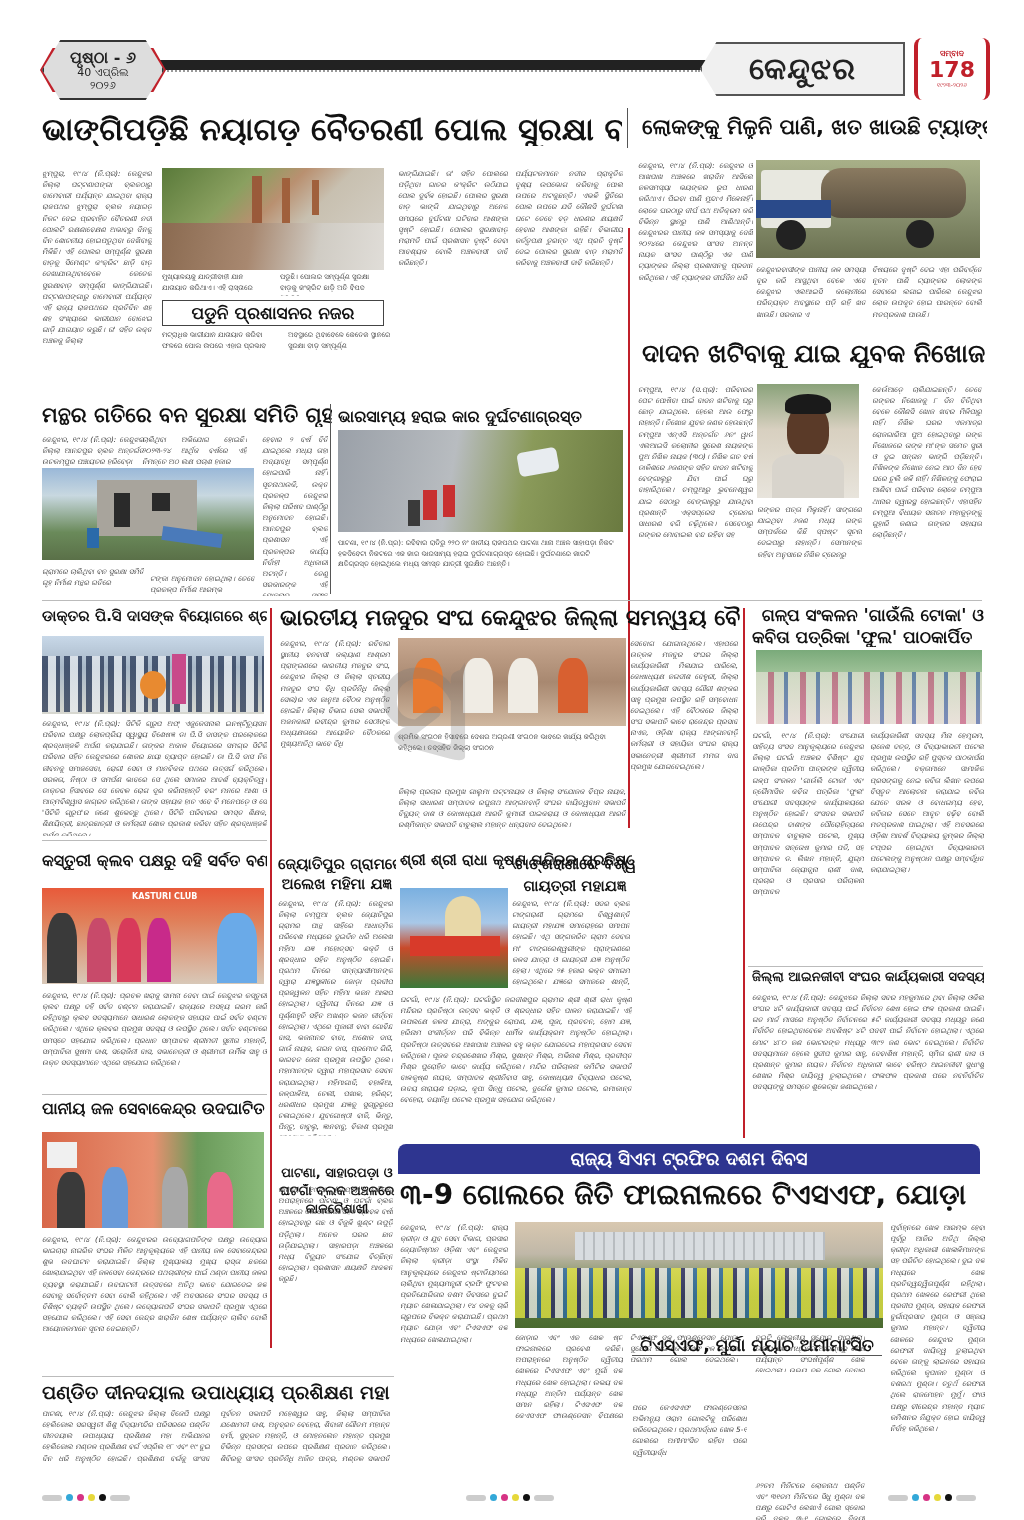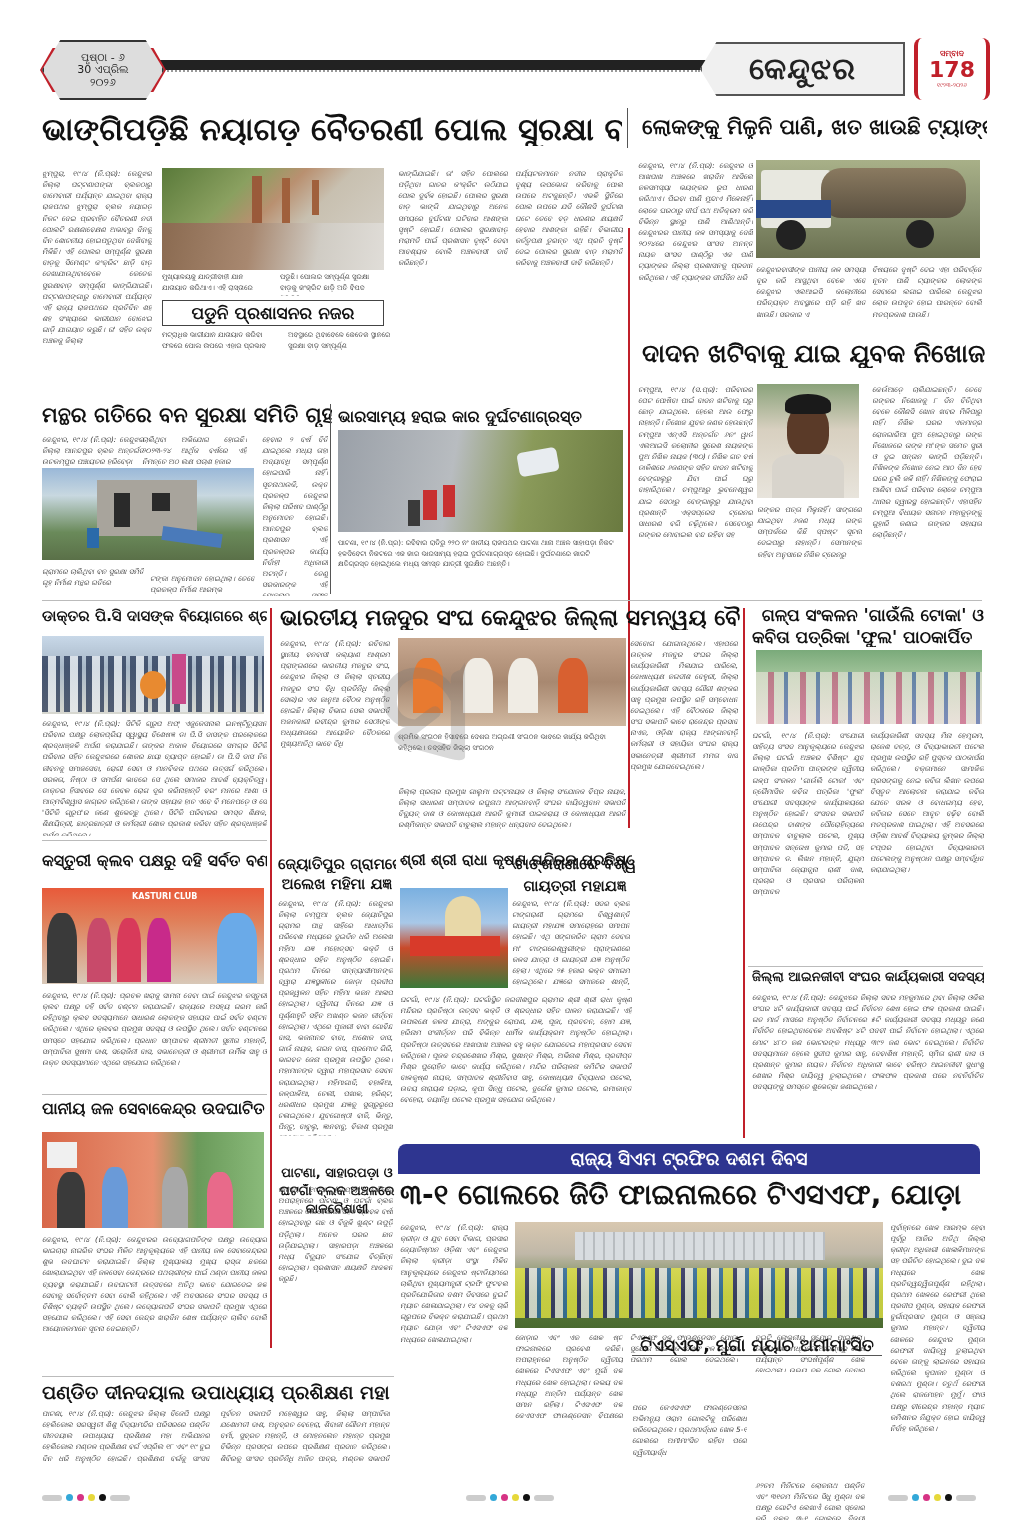--- a/index.html
+++ b/index.html
@@ -27,22 +27,22 @@
   .watermark { position: absolute; left: 380px; top: 640px; width: 240px; height: 200px; color: rgba(120,120,120,0.28); font-size: 140px; font-weight: bold; line-height: 1; pointer-events: none; }
 </style>
 </head>
 <body>
 
 <div>
   <div class="masthead-bar"></div>
   <div class="masthead-dots"></div>
   <div class="page-badge-red"></div>
   <div class="page-badge">
-    <div style="font-size:11px;font-weight:normal;color:#222;">ପୃଷ୍ଠା - ୬</div>
-    <div style="font-size:11px;color:#222;line-height:1.1;">30 ଏପ୍ରିଲ</div>
+    <div style="font-size:16px;font-weight:bold;color:#222;">ପୃଷ୍ଠା - ୬</div>
+    <div style="font-size:11px;color:#222;line-height:1.1;">40 ଏପ୍ରିଲ</div>
     <div style="font-size:11px;color:#222;line-height:1.1;">୨୦୨୬</div>
   </div>
   <div class="section-tab">କେନ୍ଦୁଝର</div>
   <div class="logo">
     <div class="small" style="font-weight:bold;font-size:8px;">ସମ୍ବାଦ</div>
     <div class="num">178</div>
     <div class="small">୧୯୨୩-୨୦୨୬</div>
   </div>
 </div>
 
@@ -190,21 +190,21 @@
   <div style="position:absolute;left:165px;top:40px;width:26px;height:56px;background:#e86a8a;border-radius:40% 40% 0 0;"></div>
 </div>
 <div class="abs body" style="left:42px;top:1234px;width:225px;height:136px;">କେନ୍ଦୁଝର, ୧୯।୪ (ନି.ପ୍ର): କେନ୍ଦୁଝରର ଉଦ୍ୟୋଗପତିଙ୍କ ପକ୍ଷରୁ ଉଦ୍ୟୋଗ ଭାଇଚାରା ନାଗରିକ ସଂଘର ମିଳିତ ଆନୁକୂଲ୍ୟରେ ଏହି ପାନୀୟ ଜଳ ସେବାକେନ୍ଦ୍ରର ଶୁଭ ଉଦଘାଟନ କରାଯାଇଛି। ଜିଲ୍ଲା ମୁଖ୍ୟାଳୟ ମୁଖ୍ୟ ରାସ୍ତା ଛକରେ ଖୋଲାଯାଇଥିବା ଏହି ଜଳସେବା କେନ୍ଦ୍ରରେ ପଥଚାରୀଙ୍କ ପାଇଁ ଥଣ୍ଡା ପାନୀୟ ଜଳର ବ୍ୟବସ୍ଥା କରାଯାଇଛି। ଉଦଘାଟନୀ ଉତ୍ସବରେ ଅତିଥି ଭାବେ ଯୋଗଦେଇ ଜଳ ସେବାକୁ ସର୍ବୋତ୍ତମ ସେବା ବୋଲି କହିଥିଲେ। ଏହି ଅବସରରେ ସଂଘର ସଦସ୍ୟ ଓ ବିଶିଷ୍ଟ ବ୍ୟକ୍ତି ଉପସ୍ଥିତ ଥିଲେ। ଉଦ୍ୟୋଗପତି ସଂଘର ସଭାପତି ପ୍ରମୁଖ ଏଥିରେ ସହଯୋଗ କରିଥିଲେ। ଏହି ସେବା କେନ୍ଦ୍ର ଖରାଦିନ ଶେଷ ପର୍ଯ୍ୟନ୍ତ ଚାଲିବ ବୋଲି ଆୟୋଜକମାନେ ସୂଚନା ଦେଇଛନ୍ତି।</div>
 
 <div class="abs hl" style="left:278px;top:1166px;width:118px;font-size:13px;font-weight:bold;text-align:center;">ପାଟଣା, ସାହାରପଡ଼ା ଓ</div>
 <div class="abs hl" style="left:278px;top:1184px;width:118px;font-size:13px;font-weight:bold;text-align:center;">ଘଟଗାଁ ବ୍ଲକ ଅଞ୍ଚଳରେ</div>
 <div class="abs hl" style="left:278px;top:1202px;width:118px;font-size:13px;font-weight:bold;text-align:center;">କାଳବୈଶାଖୀ</div>
 <div class="abs body" style="left:278px;top:1184px;width:115px;height:150px;">ପାଟଣା, ୧୯।୪ (ନି.ପ୍ର): ରବିବାର ଅପରାହ୍ନରେ ପାଟଣା ଓ ଘଟଗାଁ ବ୍ଲକ ଅଞ୍ଚଳରେ କାଳବୈଶାଖୀ ସହିତ ପ୍ରବଳ ବର୍ଷା ହୋଇଥିବାରୁ ଗଛ ଓ ବିଜୁଳି ଖୁଣ୍ଟ ଉପୁଡ଼ି ପଡ଼ିଥିଲା। ଅନେକ ଘରର ଛାତ ଉଡ଼ିଯାଇଥିଲା। ସାହାରପଡ଼ା ଅଞ୍ଚଳରେ ମଧ୍ୟ ବିଦ୍ୟୁତ ସଂଯୋଗ ବିଚ୍ଛିନ୍ନ ହୋଇଥିଲା। ପ୍ରଶାସନ କ୍ଷୟକ୍ଷତି ଆକଳନ କରୁଛି।</div>
 
 <div class="banner">ରାଜ୍ୟ ସିଏମ ଟ୍ରଫିର ଦଶମ ଦିବସ</div>
-<div class="abs hl" style="left:400px;top:1180px;width:585px;font-size:28px;font-weight:bold;">୩-୧ ଗୋଲରେ ଜିତି ଫାଇନାଲରେ ଟିଏସଏଫ, ଯୋଡ଼ା</div>
+<div class="abs hl" style="left:400px;top:1180px;width:585px;font-size:28px;font-weight:bold;">୩-9 ଗୋଲରେ ଜିତି ଫାଇନାଲରେ ଟିଏସଏଫ, ଯୋଡ଼ା</div>
 <div class="abs body" style="left:400px;top:1222px;width:108px;height:148px;">କେନ୍ଦୁଝର, ୧୯।୪ (ନି.ପ୍ର): ରାଜ୍ୟ କ୍ରୀଡ଼ା ଓ ଯୁବ ସେବା ବିଭାଗ, ପ୍ରସାର ଜ୍ୟୋତିଷ୍ମାନ ଓଡ଼ିଶା ଏବଂ କେନ୍ଦୁଝର ଜିଲ୍ଲା କ୍ରୀଡ଼ା ସଂସ୍ଥା ମିଳିତ ଆନୁକୂଲ୍ୟରେ କେନ୍ଦୁଝର ଷ୍ଟାଡିୟମରେ ଚାଲିଥିବା ମୁଖ୍ୟମନ୍ତ୍ରୀ ଟ୍ରଫି ଫୁଟବଲ ପ୍ରତିଯୋଗିତାର ଦଶମ ଦିବସରେ ଦୁଇଟି ମ୍ୟାଚ ଖେଳାଯାଇଥିଲା। ୧୪ ଦଳକୁ ଚାରି ଗ୍ରୁପରେ ବିଭକ୍ତ କରାଯାଇଛି। ପ୍ରଥମ ମ୍ୟାଚ ଯୋଡ଼ା ଏବଂ ଟିଏସଏଫ ଦଳ ମଧ୍ୟରେ ଖେଳାଯାଇଥିଲା।</div>
 <div class="photo" style="left:515px;top:1222px;width:368px;height:106px;background:linear-gradient(180deg,#d8c8b0 0%,#c0b8a8 30%,#5a7a3a 70%,#4a6a30 100%);">
   <div style="position:absolute;left:60px;top:10px;width:250px;height:28px;background:repeating-linear-gradient(90deg,#d8dce0 0 8px,#b8bcc0 8px 10px);"></div>
   <div style="position:absolute;left:0;top:46px;width:368px;height:50px;background:repeating-linear-gradient(90deg,#e8e844 0 10px,#2a2a6a 10px 14px,#f0f0f0 14px 22px,#2a6aaa 22px 26px);opacity:0.75;"></div>
 </div>
 <div class="abs body" style="left:515px;top:1332px;width:108px;height:90px;">ଜୋଡ଼ାର ଏବଂ ଏକ ଖେଳ ଷ୍ଟ ଫାଇନାଲରେ ପ୍ରବେଶ କରିଛି। ଅପରାହ୍ନରେ ଅନୁଷ୍ଠିତ ଦ୍ୱିତୀୟ ଖେଳରେ ଟିଏସଏଫ ଏବଂ ମୁର୍ଗା ଦଳ ମଧ୍ୟରେ ଖେଳ ହୋଇଥିଲା। ଉଭୟ ଦଳ ମଧ୍ୟରୁ ଅନ୍ତିମ ପର୍ଯ୍ୟନ୍ତ ଖେଳ ସମାନ ରହିଲା। ଟିଏସଏଫ ଦଳ କେଏସଏଫ ଫାଉଣ୍ଡେସନ ବିପକ୍ଷରେ ୩-୧ ଗୋଲରେ ବିଜୟ ଲାଭ କରି ଗ୍ରୁପର ସମସ୍ତ ୩ଟି ଯାକ ମ୍ୟାଚ ଜିତିବା ସହ ପ୍ରଥମ ଦଳ ଭାବେ ଫାଇନାଲ ଖେଳିବାର ଯୋଗ୍ୟତା ହାସଲ କରିଛି। ଖେଳ ଆରମ୍ଭ ହେବାର ଦ୍ୱିତୀୟ ମିନିଟରେ</div>
 <div class="abs body" style="left:630px;top:1332px;width:108px;height:30px;">ଟିଏସଏଫ ଦଳ ଫାଉଣ୍ଡେସନ ଯୋଡ଼ା ସୁଯୋଗ ପାଇ କେଏସଏଫ ଦଳ ଉପରେ ପ୍ରଥମ ଗୋଲ ଦେଇଥିଲେ। ପ୍ରଥମାର୍ଦ୍ଧର ଖେଳ ୧-୧ ଗୋଲରେ ଅମୀମାଂସିତ ରହିବା ପରେ ଦ୍ୱିତୀୟାର୍ଦ୍ଧ</div>
 <div class="abs hl" style="left:632px;top:1336px;width:250px;font-size:17px;font-weight:bold;text-align:center;border-bottom:1px solid #555;">ଟିଏସ୍‌ଏଫ, ମୁର୍ଗା ମ୍ୟାଚ ଅମୀମାଂସିତ</div>
 <div class="abs body" style="left:632px;top:1402px;width:115px;height:62px;">ପରେ କେଏସଏଫ ଫାଉଣ୍ଡେସନର ଅଭିମନ୍ୟୁ ଓରାମ ଗୋଲଟିକୁ ପରିଶୋଧ କରିଦେଇଥିଲେ। ପ୍ରଥମାର୍ଦ୍ଧର ଖେଳ 5-୧ ଗୋଲରେ ଅମୀମାଂସିତ ରହିବା ପରେ ଦ୍ୱିତୀୟାର୍ଦ୍ଧ</div>
 <div class="abs body" style="left:755px;top:1480px;width:110px;height:62px;">୬୨ତମ ମିନିଟରେ ଲୋକନାଥ ପଣ୍ଡିତ ଏବଂ ୩୧ତମ ମିନିଟରେ ସିଧୁ ମୁଣ୍ଡା ଦଳ ପକ୍ଷରୁ ଗୋଟିଏ ଲେଖାଏଁ ଗୋଲ ସ୍କୋର କରି ଦଳକୁ ୩-୧ ଗୋଲରେ ବିଜୟୀ କରାଇଥିଲେ।</div>

